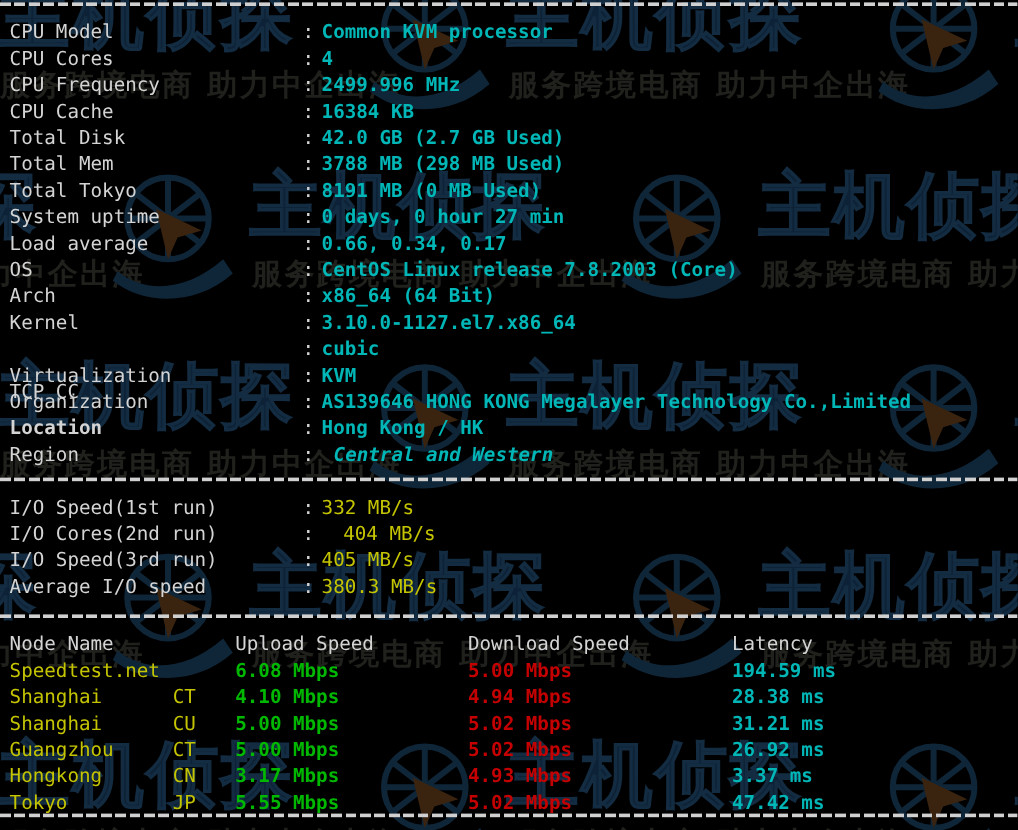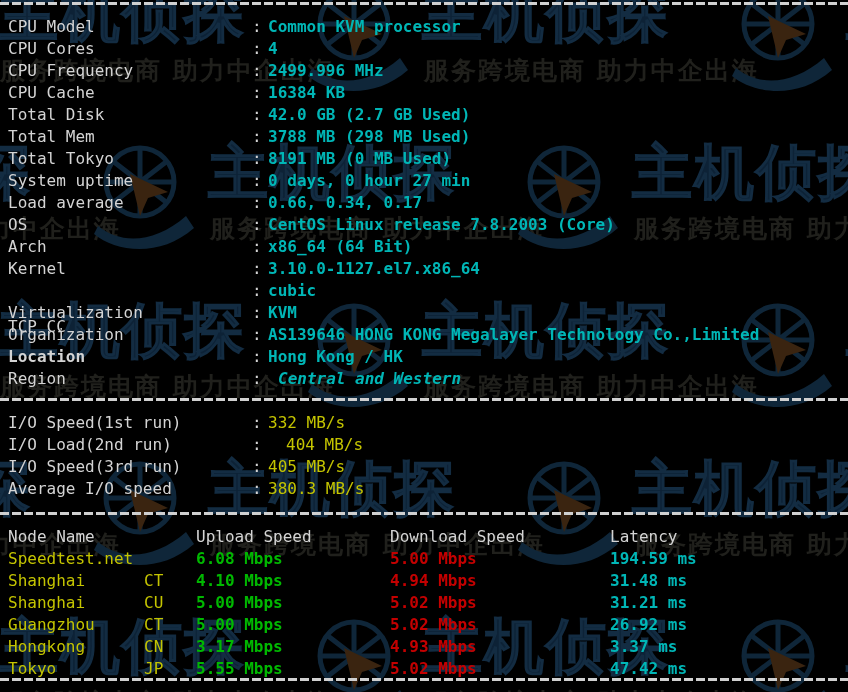--- a/index.html
+++ b/index.html
@@ -277,31 +277,31 @@
         <div class="row" style="top: 302px;"><span class="cell label" style="left: 8px;">Virtualization</span><span class="cell colon" style="left: 252px;">:</span><span class="cell cyan" style="left: 268px;">KVM</span></div>
         <div class="row" style="top: 324px;"><span class="cell label" style="left: 8px;">Organization</span><span class="cell colon" style="left: 252px;">:</span><span class="cell cyan" style="left: 268px;">AS139646 HONG KONG Megalayer Technology Co.,Limited</span></div>
         <div class="row" style="top: 346px;"><span class="cell label" style="left: 8px; font-weight: bold;">Location</span><span class="cell colon" style="left: 252px;">:</span><span class="cell cyan" style="left: 268px;">Hong Kong / HK</span></div>
         <div class="row" style="top: 368px;"><span class="cell label" style="left: 8px;">Region</span><span class="cell colon" style="left: 252px;">:</span><span class="cell cyan" style="left: 278px; font-style: italic;">Central and Western</span></div>
       </div>
 
     <div class="sep" style="top:398px;"></div>
 
     <div id="ioblock">
         <div class="row" style="top: 412px;"><span class="cell label" style="left: 8px;">I/O Speed(1st run)</span><span class="cell colon" style="left: 252px;">:</span><span class="cell yellow" style="left: 268px;">332 MB/s</span></div>
-        <div class="row" style="top: 434px;"><span class="cell label" style="left: 8px;">I/O Load(2nd run)</span><span class="cell colon" style="left: 252px;">:</span><span class="cell yellow" style="left: 286px; text-align: right;">404 MB/s</span></div>
+        <div class="row" style="top: 434px;"><span class="cell label" style="left: 8px;">I/O Cores(2nd run)</span><span class="cell colon" style="left: 252px;">:</span><span class="cell yellow" style="left: 286px; text-align: right;">404 MB/s</span></div>
         <div class="row" style="top: 456px;"><span class="cell label" style="left: 8px;">I/O Speed(3rd run)</span><span class="cell colon" style="left: 252px;">:</span><span class="cell yellow" style="left: 268px;">405 MB/s</span></div>
         <div class="row" style="top: 478px;"><span class="cell label" style="left: 8px;">Average I/O speed</span><span class="cell colon" style="left: 252px;">:</span><span class="cell yellow" style="left: 268px;">380.3 MB/s</span></div>
       </div>
 
     <div class="sep" style="top:512px;"></div>
 
     <div id="stblock">
         <div class="row" style="top: 526px;"><span class="cell white" style="left: 8px;">Node Name</span><span class="cell white" style="left: 196px;">Upload Speed</span><span class="cell white" style="left: 390px;">Download Speed</span><span class="cell white" style="left: 610px;">Latency</span></div>
         <div class="row" style="top: 548px;"><span class="cell yellow" style="left: 8px;">Speedtest.net</span><span class="cell green" style="left: 196px;">6.08 Mbps</span><span class="cell red" style="left: 390px;">5.00 Mbps</span><span class="cell cyan" style="left: 610px;">194.59 ms</span></div>
-        <div class="row" style="top: 570px;"><span class="cell yellow" style="left: 8px;">Shanghai</span><span class="cell yellow" style="left: 144px;">CT</span><span class="cell green" style="left: 196px;">4.10 Mbps</span><span class="cell red" style="left: 390px;">4.94 Mbps</span><span class="cell cyan" style="left: 610px;">31.48 ms</span></div>
+        <div class="row" style="top: 570px;"><span class="cell yellow" style="left: 8px;">Shanghai</span><span class="cell yellow" style="left: 144px;">CT</span><span class="cell green" style="left: 196px;">4.10 Mbps</span><span class="cell red" style="left: 390px;">4.94 Mbps</span><span class="cell cyan" style="left: 610px;">28.38 ms</span></div>
         <div class="row" style="top: 592px;"><span class="cell yellow" style="left: 8px;">Shanghai</span><span class="cell yellow" style="left: 144px;">CU</span><span class="cell green" style="left: 196px;">5.00 Mbps</span><span class="cell red" style="left: 390px;">5.02 Mbps</span><span class="cell cyan" style="left: 610px;">31.21 ms</span></div>
         <div class="row" style="top: 614px;"><span class="cell yellow" style="left: 8px;">Guangzhou</span><span class="cell yellow" style="left: 144px;">CT</span><span class="cell green" style="left: 196px;">5.00 Mbps</span><span class="cell red" style="left: 390px;">5.02 Mbps</span><span class="cell cyan" style="left: 610px;">26.92 ms</span></div>
         <div class="row" style="top: 636px;"><span class="cell yellow" style="left: 8px;">Hongkong</span><span class="cell yellow" style="left: 144px;">CN</span><span class="cell green" style="left: 196px;">3.17 Mbps</span><span class="cell red" style="left: 390px;">4.93 Mbps</span><span class="cell cyan" style="left: 610px;">3.37 ms</span></div>
         <div class="row" style="top: 658px;"><span class="cell yellow" style="left: 8px;">Tokyo</span><span class="cell yellow" style="left: 144px;">JP</span><span class="cell green" style="left: 196px;">5.55 Mbps</span><span class="cell red" style="left: 390px;">5.02 Mbps</span><span class="cell cyan" style="left: 610px;">47.42 ms</span></div>
       </div>
 
     <div class="sep" style="top:678px;"></div>
 
   </div>
 </div>

